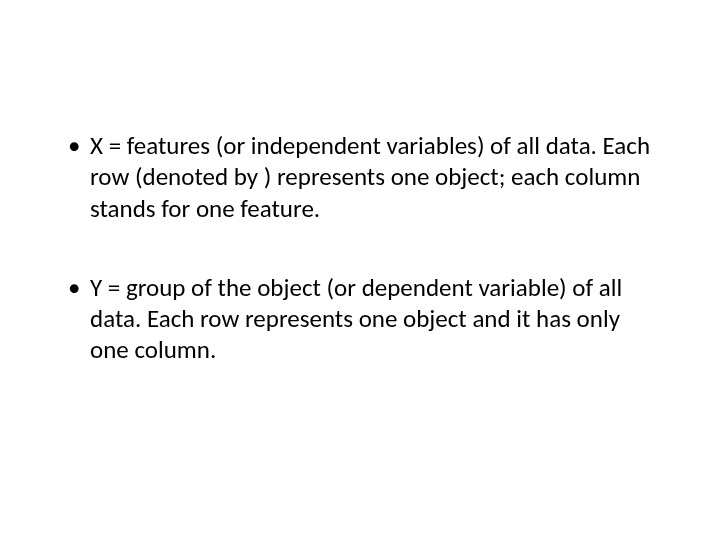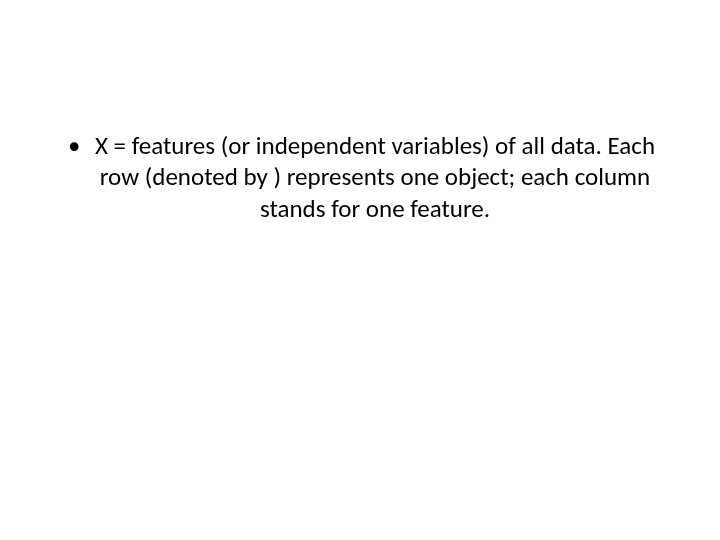--- a/index.html
+++ b/index.html
@@ -11,21 +11,20 @@
       width: 720px;
       height: 540px;
       background: #ffffff;
       font-family: Calibri, 'Segoe UI', Arial, sans-serif;
       position: relative;
     }
     .slide {
       width: 100%;
       height: 100%;
       padding: 130px 60px 60px 60px;
-      text-align: center;
     }
     ul {
       list-style: none;
     }
     li {
       position: relative;
       padding-left: 30px;
       margin-bottom: 48px;
       font-size: 25px;
       line-height: 1.25;
@@ -41,14 +40,17 @@
     }
   </style>
 </head>
 <body>
 
 <div class="slide">
   <ul>
     <li>
       <span>X = features (or independent variables) of all data. Each row (denoted by ) represents one object; each column stands for one feature.</span>
     </li>
+    <li>
+      <span>Y = group of the object (or dependent variable) of all data. Each row represents one object and it has only one column.</span>
+    </li>
   </ul>
 </div>
 
 </body></html>

